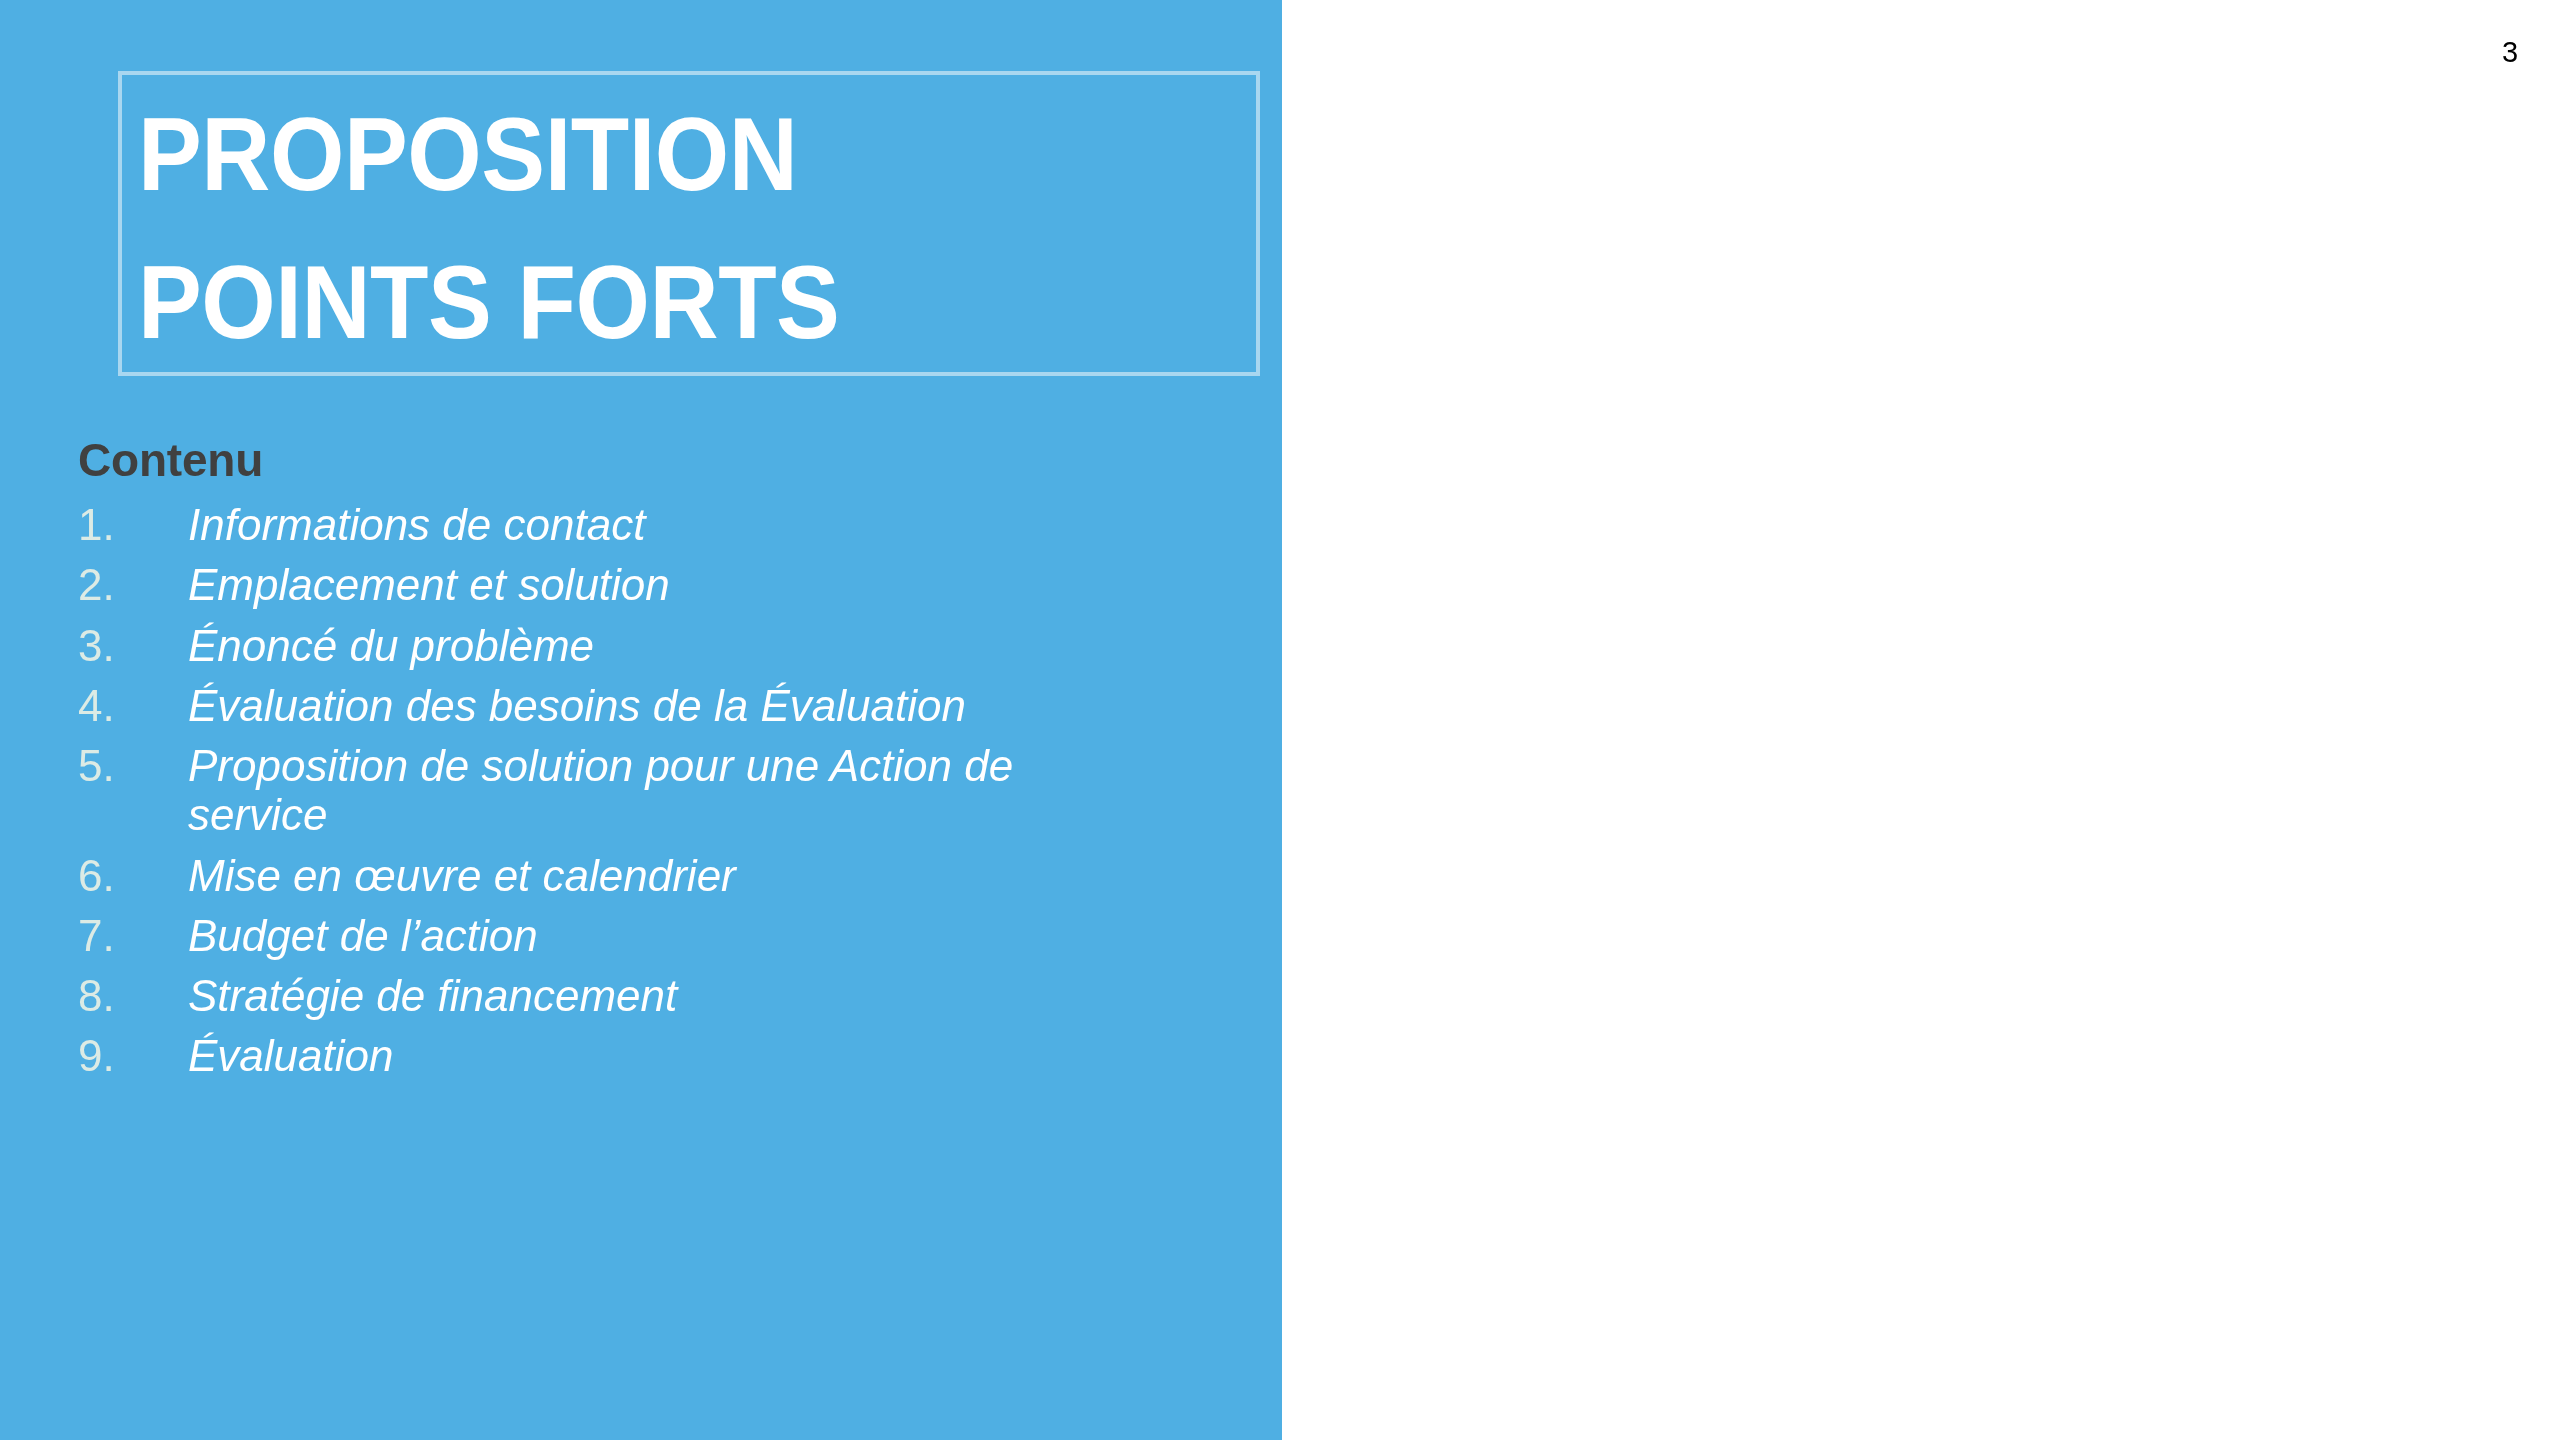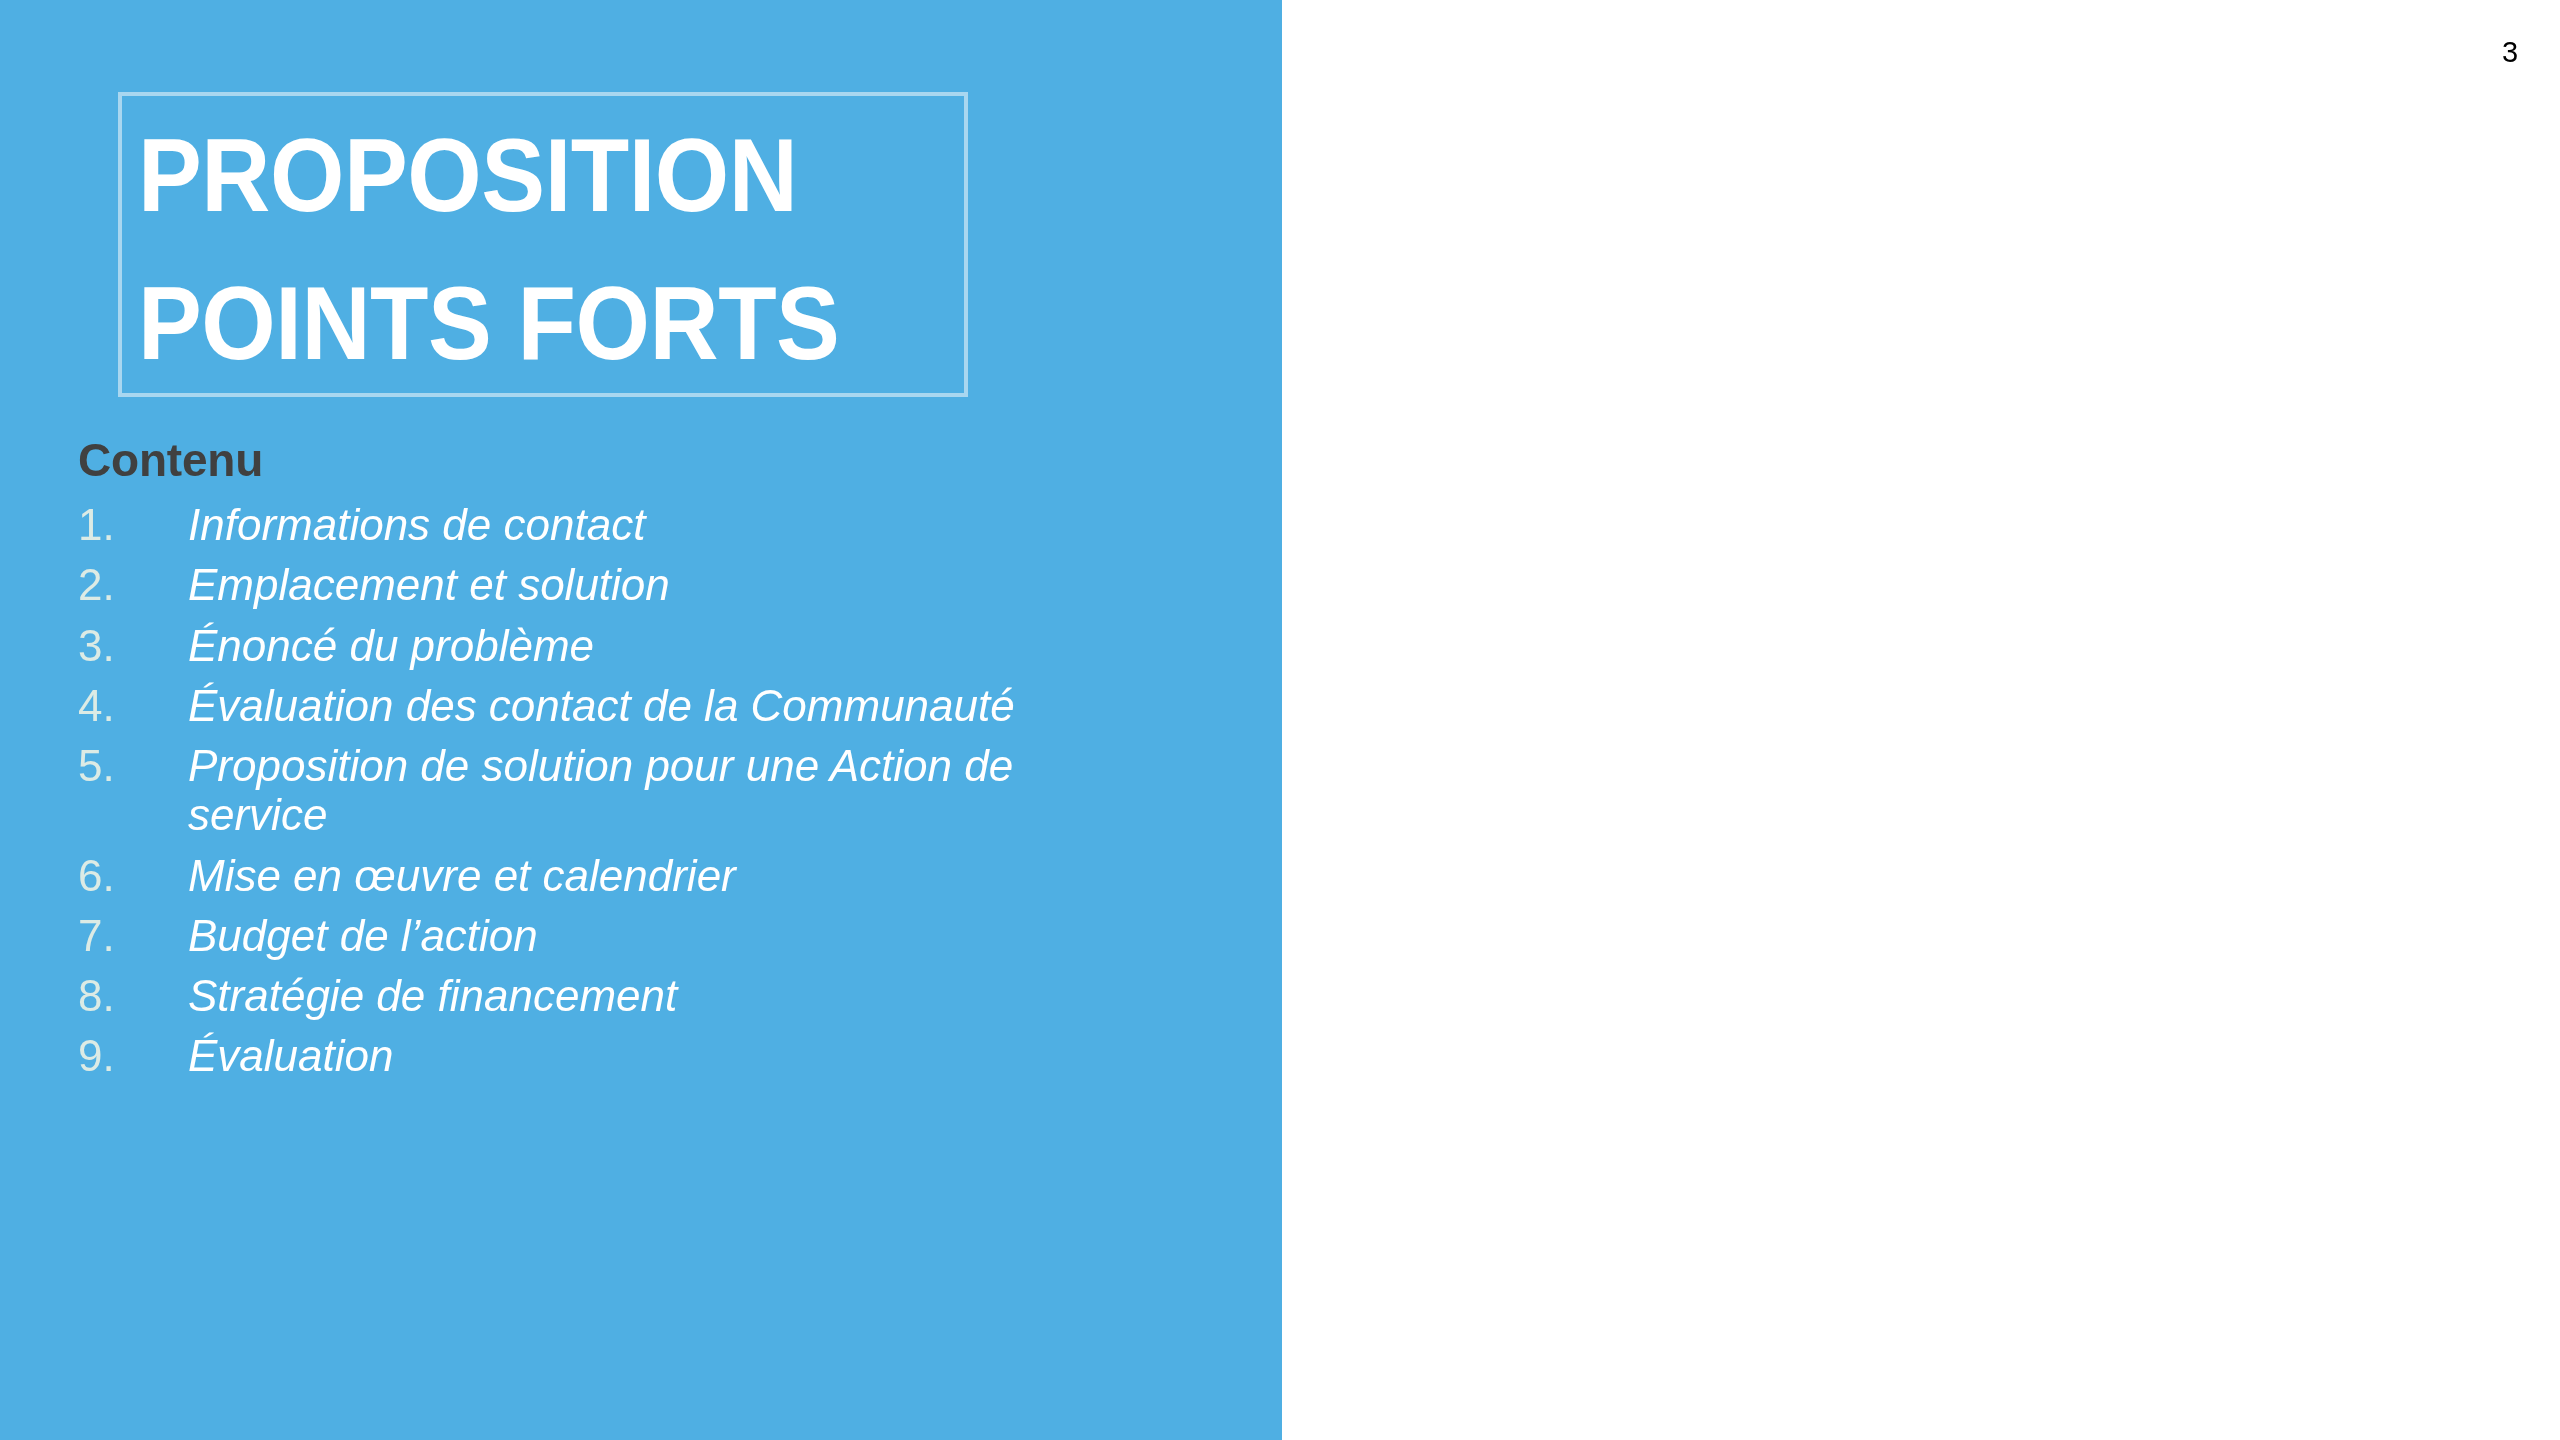--- a/index.html
+++ b/index.html
@@ -33,22 +33,22 @@
     top: 0;
     width: 1282px;
     height: 1440px;
     background: #4FAFE3;
   }
 
   
   .title-box {
     position: absolute;
     left: 118px;
-    top: 92px;
-    width: 850px;
+    top: 71px;
+    width: 1142px;
     height: 305px;
     border: 4px solid #A9D7F0;
     box-sizing: border-box;
   }
   .title-text {
     position: absolute;
     left: 16px;
     top: 6px;
     width: 1020px;
     color: #ffffff;
@@ -147,21 +147,21 @@
       <span class="toc-label">Emplacement et solution</span>
     </div>
 
     <div class="toc-item">
       <span class="toc-num">3.</span>
       <span class="toc-label">Énoncé du problème</span>
     </div>
 
     <div class="toc-item">
       <span class="toc-num">4.</span>
-      <span class="toc-label">Évaluation des contact de la Communauté</span>
+      <span class="toc-label">Évaluation des besoins de la Évaluation</span>
     </div>
 
     <div class="toc-item">
       <span class="toc-num">5.</span>
       <span class="toc-label">Proposition de solution pour une Action de
 service</span>
     </div>
 
     <div class="toc-item">
       <span class="toc-num">6.</span>

